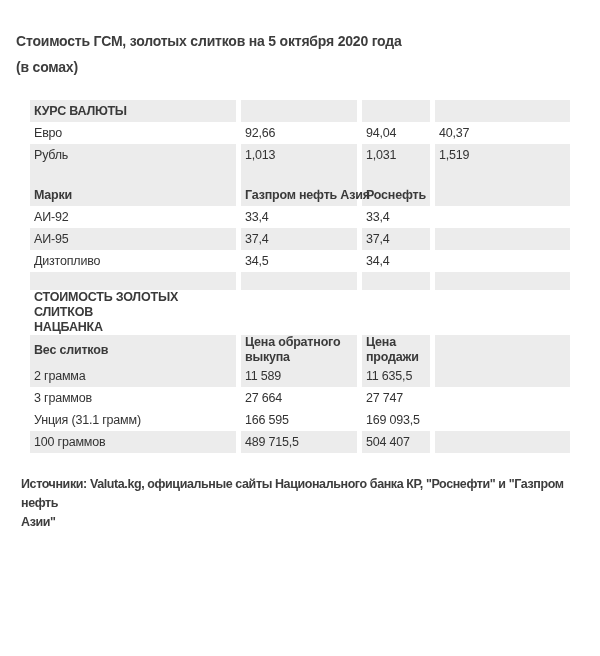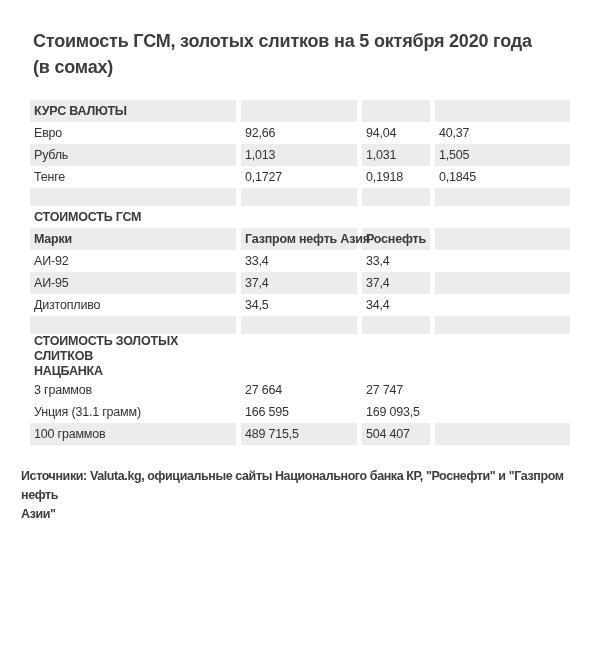--- a/index.html
+++ b/index.html
@@ -7,23 +7,23 @@
     margin: 0;
     padding: 0;
     background: #ffffff;
     width: 600px;
     height: 656px;
     font-family: "Liberation Sans", sans-serif;
     color: #3a3a3a;
     overflow: hidden;
   }
   .page-title {
-    margin: 28px 21px 0 33px;
+    margin: 28px 21px 0 16px;
     max-width: 558px;
-    font-size: 18px;
+    font-size: 14px;
     line-height: 26px;
     font-weight: bold;
     letter-spacing: -0.2px;
     color: #3d3d3d;
     white-space: pre-line;
   }
   table.data-table {
     border-collapse: separate;
     border-spacing: 0;
     table-layout: fixed;
@@ -90,36 +90,24 @@
       <tr class="row-data">
         <td>Евро</td>
         <td>92,66</td>
         <td>94,04</td>
         <td>40,37</td>
       </tr>
       <tr class="row-data stripe">
         <td>Рубль</td>
         <td>1,013</td>
         <td>1,031</td>
-        <td>1,505</td>
-      </tr>
-      <tr class="row-data">
-        <td>Тенге</td>
-        <td>0,1727</td>
-        <td>0,1918</td>
-        <td>0,1845</td>
+        <td>1,519</td>
       </tr>
       <tr class="spacer stripe">
         <td></td>
-        <td></td>
-        <td></td>
-        <td></td>
-      </tr>
-      <tr class="row-title">
-        <td>СТОИМОСТЬ ГСМ</td>
         <td></td>
         <td></td>
         <td></td>
       </tr>
       <tr class="row-header stripe">
         <td>Марки</td>
         <td>Газпром нефть Азия</td>
         <td>Роснефть</td>
         <td></td>
       </tr>
@@ -147,20 +135,32 @@
         <td></td>
         <td></td>
       </tr>
       <tr class="row-title">
         <td>СТОИМОСТЬ ЗОЛОТЫХ СЛИТКОВ
 НАЦБАНКА</td>
         <td></td>
         <td></td>
         <td></td>
       </tr>
+      <tr class="row-header stripe">
+        <td>Вес слитков</td>
+        <td class="wrap">Цена обратного выкупа</td>
+        <td class="wrap">Цена продажи</td>
+        <td></td>
+      </tr>
+      <tr class="row-data stripe">
+        <td>2 грамма</td>
+        <td>11 589</td>
+        <td>11 635,5</td>
+        <td></td>
+      </tr>
       <tr class="row-data">
         <td>3 граммов</td>
         <td>27 664</td>
         <td>27 747</td>
         <td></td>
       </tr>
       <tr class="row-data">
         <td>Унция (31.1 грамм)</td>
         <td>166 595</td>
         <td>169 093,5</td>

